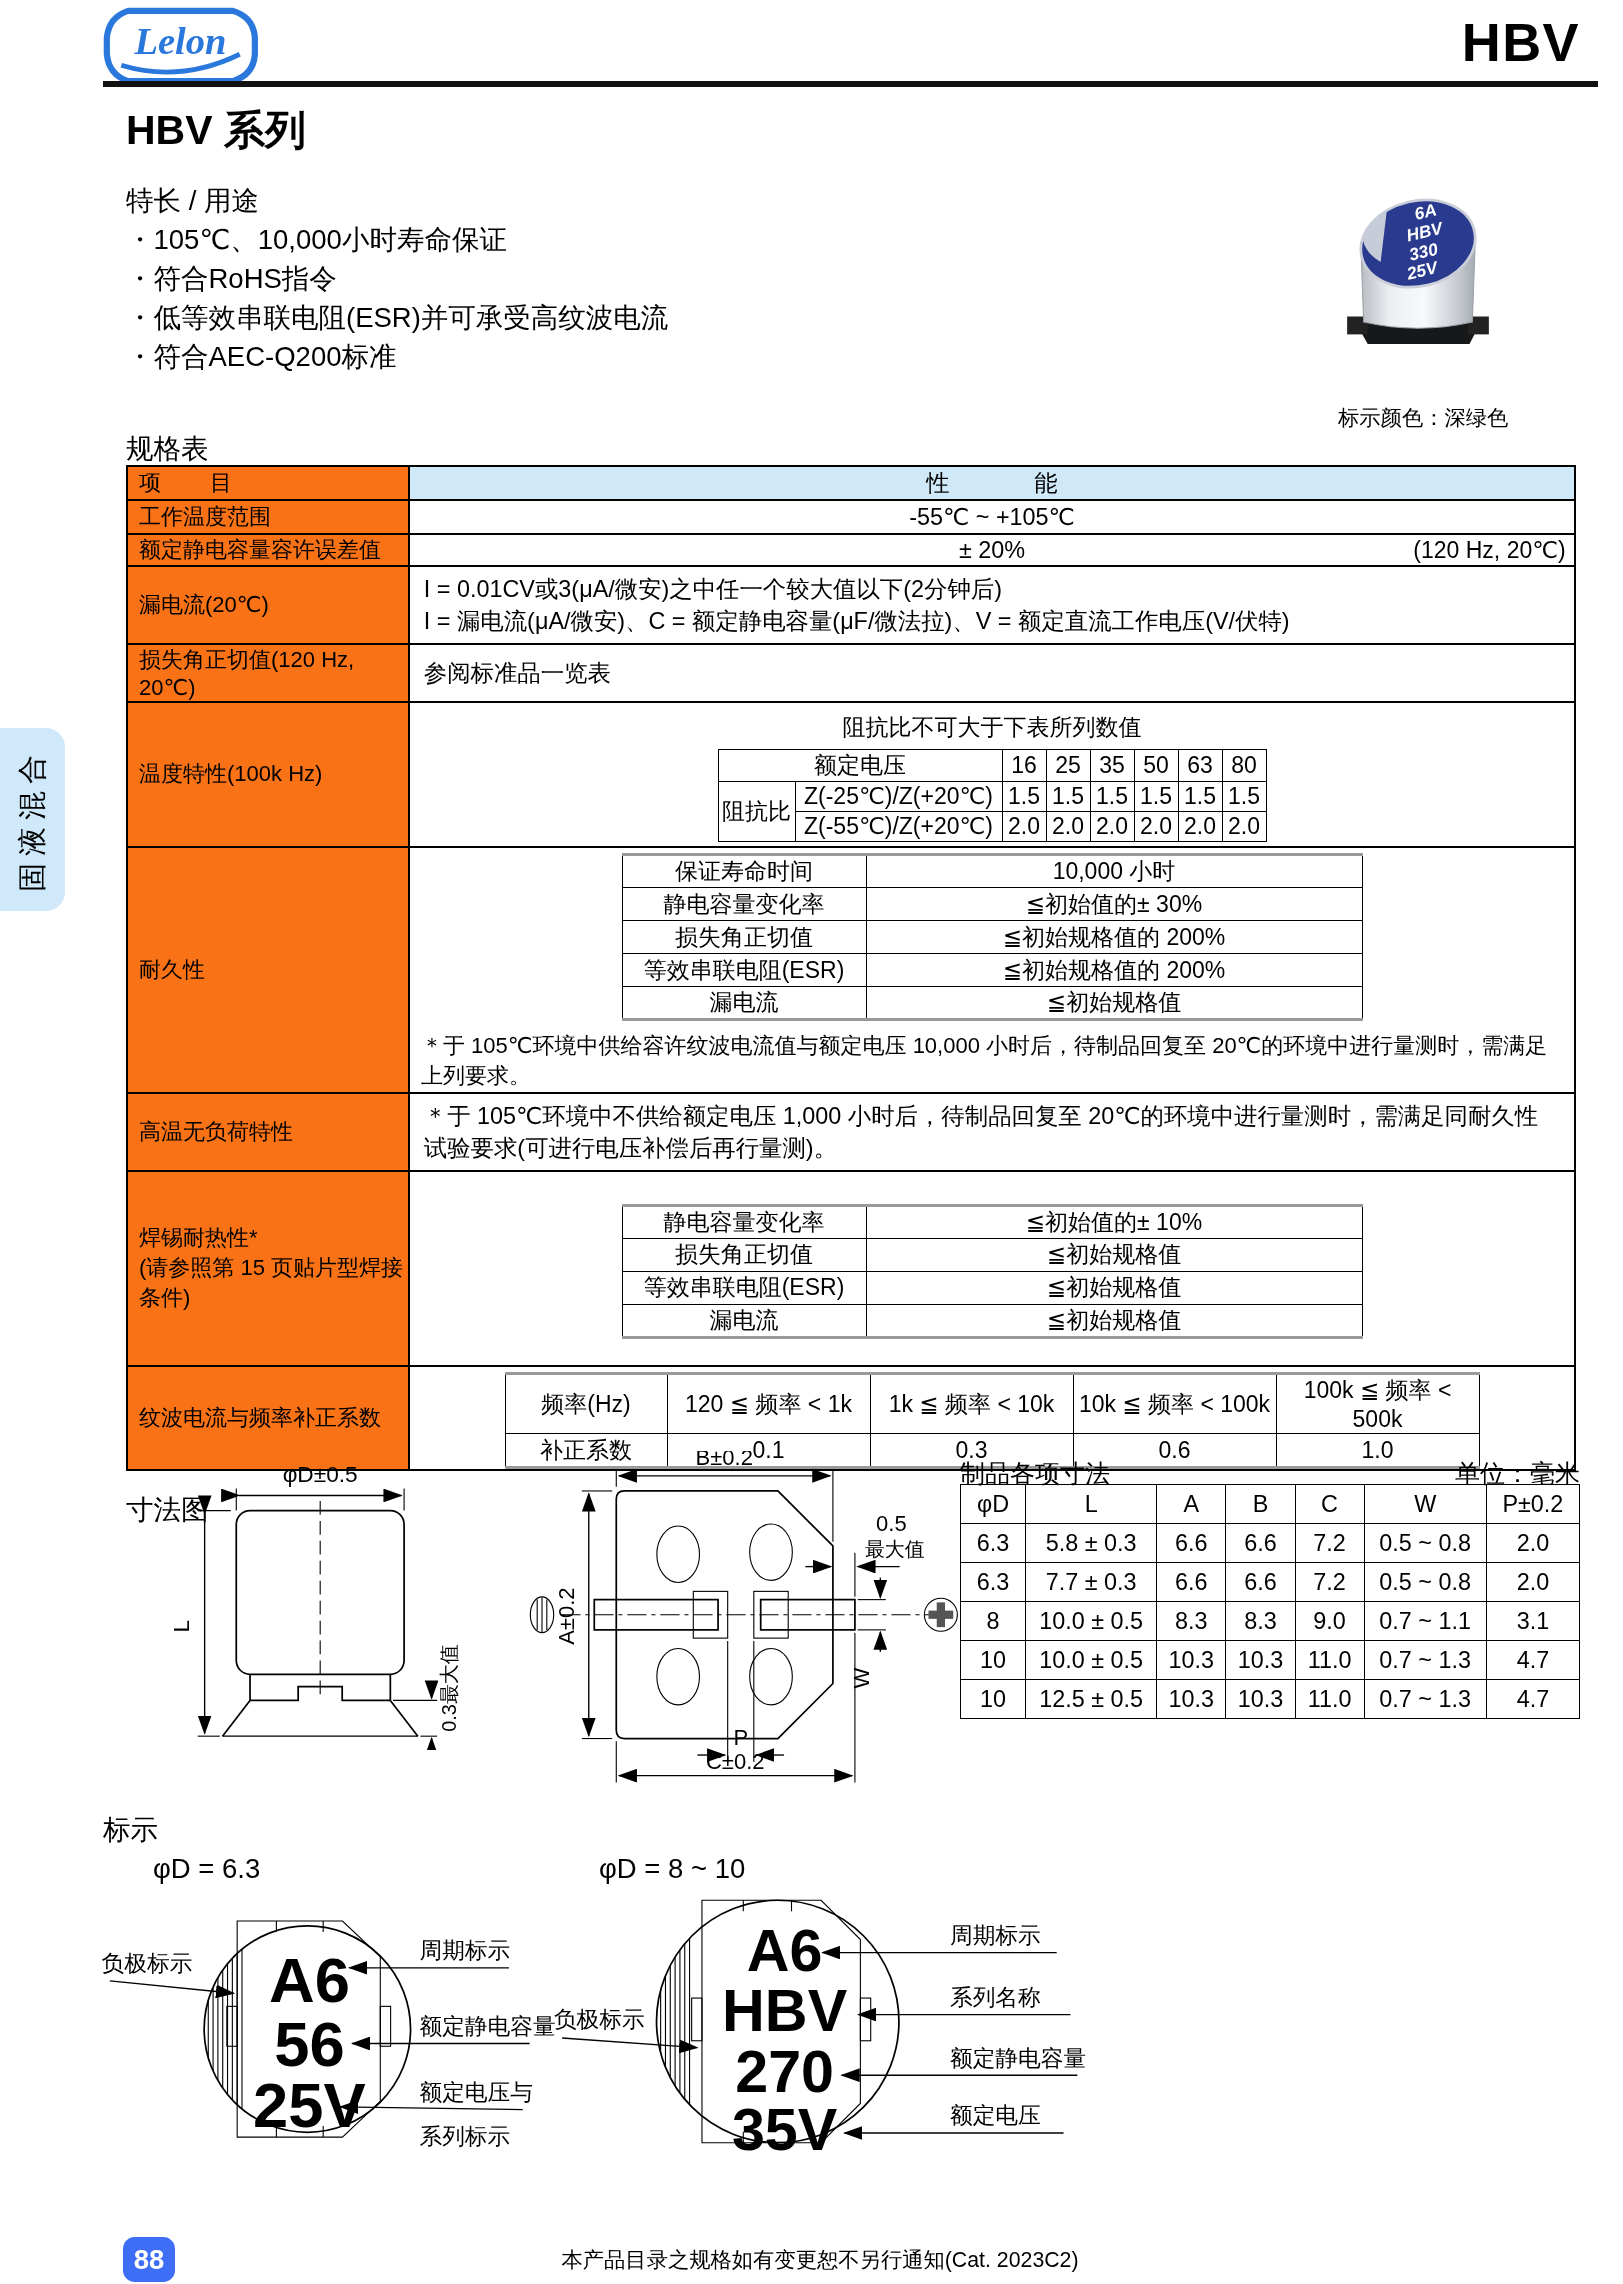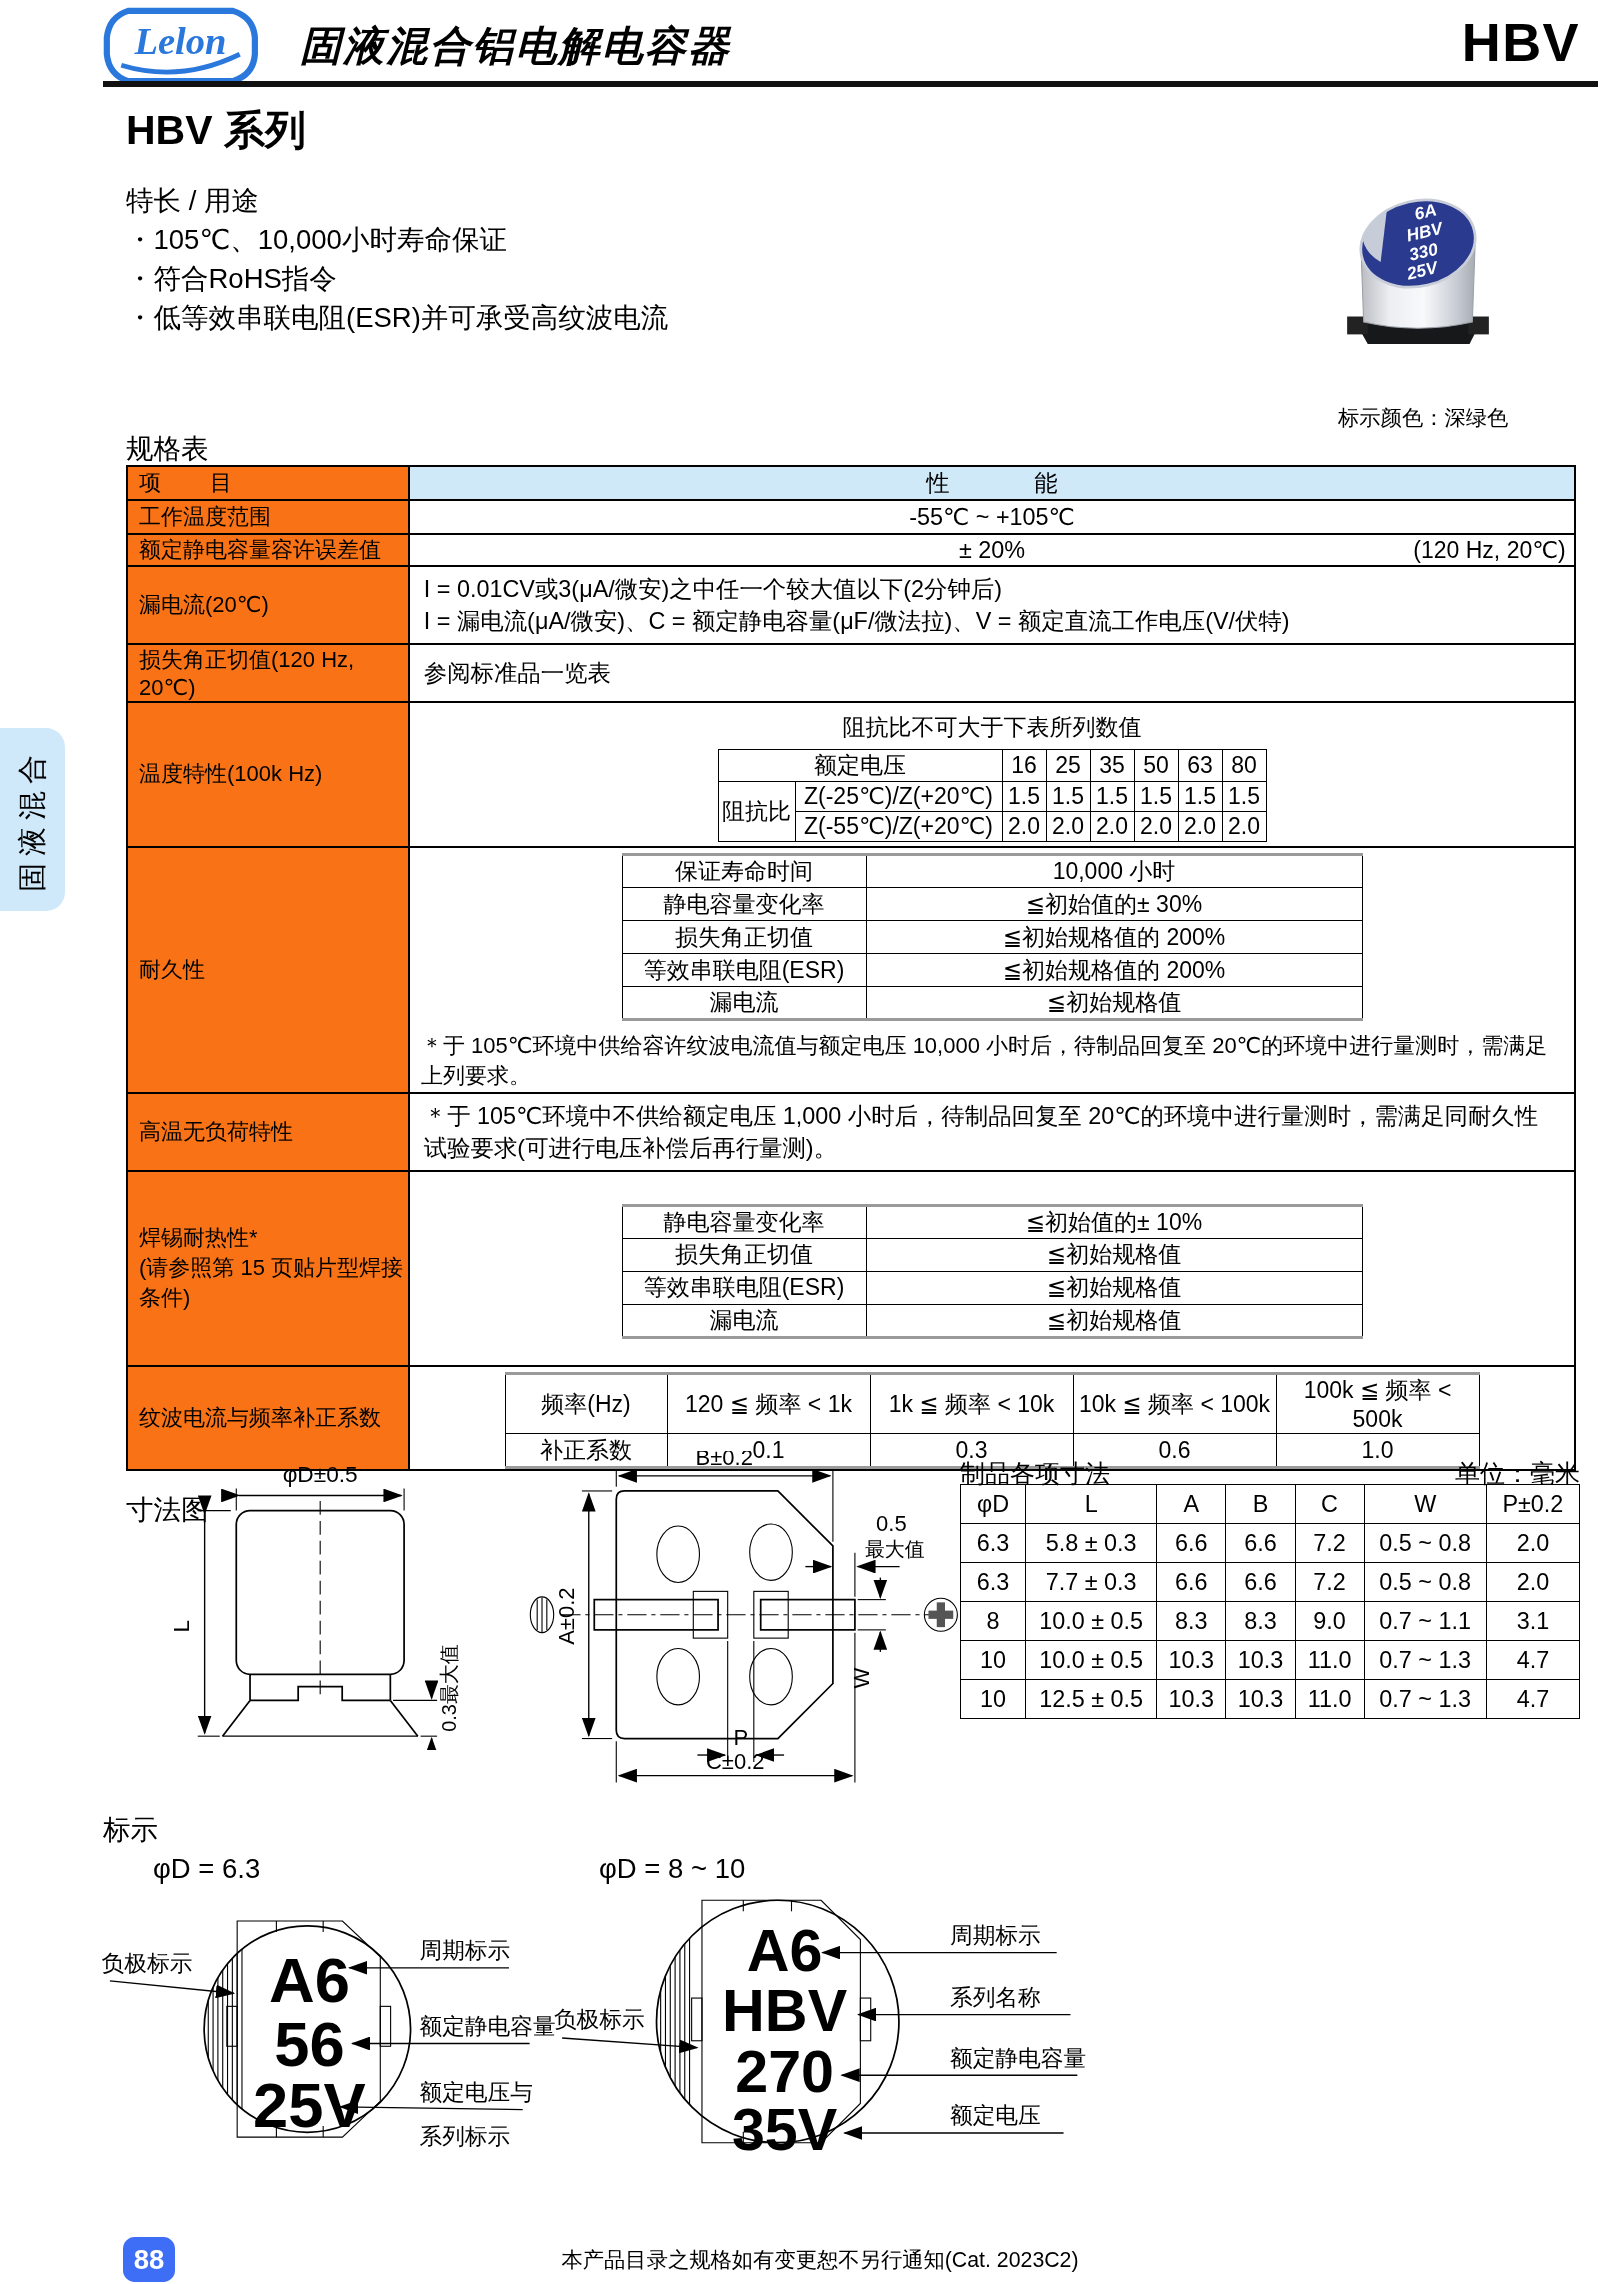--- a/index.html
+++ b/index.html
@@ -71,31 +71,31 @@
 </head>
 <body>
 
 <div class="page">
 
   <svg class="abs" style="left:102px; top:5.5px;" width="157" height="80" viewBox="0 0 228 116">
     <path d="M38,7 L190,7 Q220,16 222,46 L222,70 Q220,100 190,109 L38,109 Q10,100 7,70 L7,46 Q10,16 38,7 Z" fill="#ffffff" stroke="#2b78dd" stroke-width="9"></path>
     <text x="114" y="70" text-anchor="middle" font-size="56" font-style="italic" font-weight="bold" style="fill:#2b78dd; font-family:'Liberation Serif','DejaVu Serif',serif;">Lelon</text>
     <path d="M28,86 Q114,112 200,70" fill="none" stroke="#2b78dd" stroke-width="7"></path>
   </svg>
-  <div class="abs header-title">固液混合铝电解电容器</div>
   <div class="abs header-series">HBV</div>
   <div class="abs header-rule"></div>
 
   <div class="abs h1">HBV 系列</div>
 
   <div class="abs features-title">特长 / 用途</div>
   <div class="abs features-list">
     <div>・105℃、10,000小时寿命保证</div>
     <div>・符合RoHS指令</div>
     <div>・低等效串联电阻(ESR)并可承受高纹波电流</div>
+    <div>・符合AEC-Q200标准</div>
   </div>
 
   <svg class="abs" style="left:1332px; top:187px;" width="172" height="162" viewBox="0 0 250 235">
     <defs>
       <linearGradient id="silver" x1="0" y1="0" x2="1" y2="0">
         <stop offset="0" stop-color="#b9bcc2"></stop>
           <stop offset="0.25" stop-color="#eceef2"></stop>
         <stop offset="0.55" stop-color="#f8f9fb"></stop>
           <stop offset="0.8" stop-color="#cfd3d9"></stop>
         <stop offset="1" stop-color="#a7abb3"></stop>

